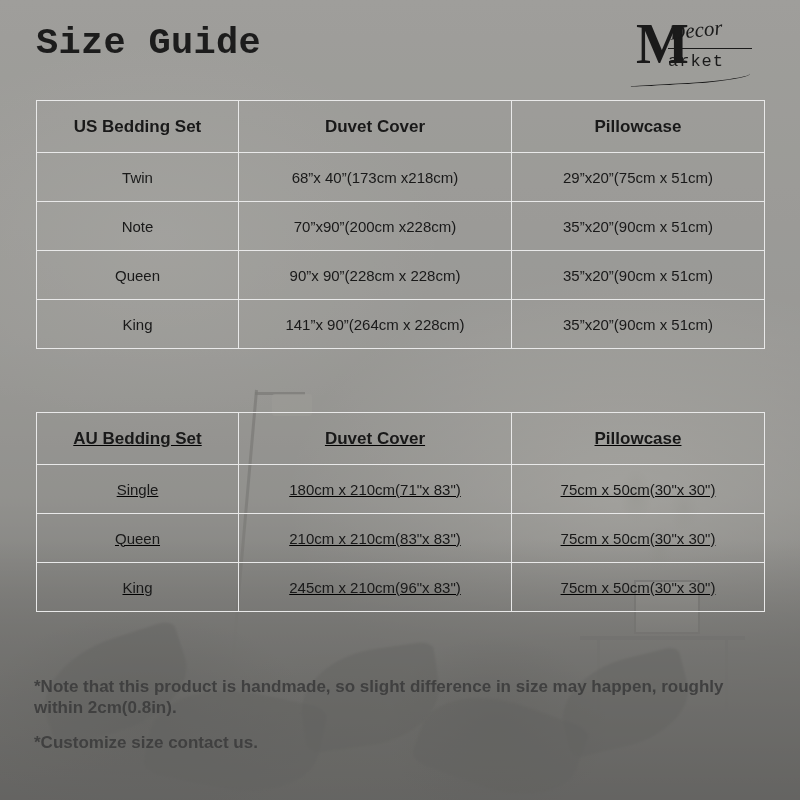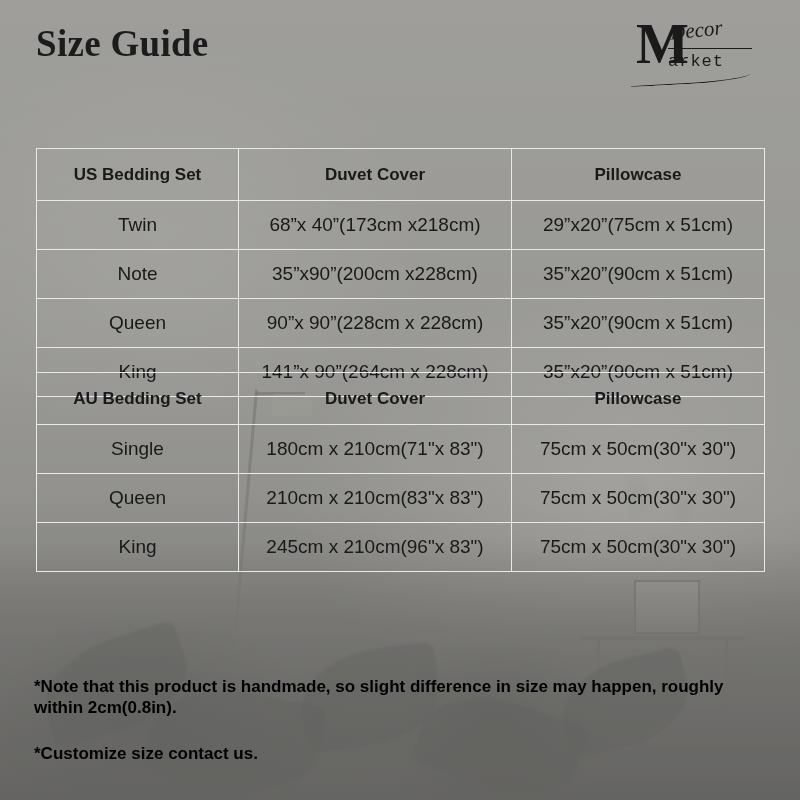--- a/index.html
+++ b/index.html
@@ -70,21 +70,21 @@
   .scrim {
     position:absolute; inset:0;
     background:rgba(150,150,148,.42);
   }
 
   .content { position:absolute; inset:0; }
 
   
   .title {
     position:absolute; left:36px; top:22px;
-    font-family:Liberation Serif, serif;
+    font-family:Liberation Mono, monospace;
     font-weight:bold;
     font-size:37px;
     color:#1c1c1c;
     letter-spacing:.3px;
   }
   .logo {
     position:absolute; right:36px; top:14px;
     width:140px; height:70px;
     color:#1a1a1a;
   }
@@ -120,45 +120,45 @@
     position:absolute;
     border-collapse:collapse;
     width:728px;
     left:36px;
     table-layout:fixed;
   }
   table.size-table td, table.size-table th {
     border:1px solid #e9e9e9;
     color:#191919;
     text-align:center;
-    font-size:19px;
+    font-size:15px;
     height:49px;
     padding:2px 4px;
     font-weight:normal;
     white-space:nowrap;
   }
   table.size-table thead th {
     font-weight:bold;
     font-size:17px;
     height:52px;
   }
   table.size-table col.c1 { width:202px; }
   table.size-table col.c2 { width:273px; }
   table.size-table col.c3 { width:253px; }
 
-  #table-us { top:100px;margin-top:48px; }
-  #table-au { top:372px; }
-
-  
-  .notes { position:absolute; left:34px; top:676px; width:740px; color:#000000; }
+  #table-us { top:100px; }
+  #table-au { top:412px;text-decoration:underline; }
+
+  
+  .notes { position:absolute; left:34px; top:676px; width:740px; color:#404040; }
   .note-1 {
     font-size:17px; font-weight:bold; line-height:1.25;
   }
   .note-2 {
-    margin-top:25px;
+    margin-top:14px;
     font-size:17px; font-weight:bold;
   }
 </style>
 </head>
 <body>
 
 <div id="page">
 
   <div class="bg-layer">
     <div class="bg-lamp-pole"></div>
@@ -204,21 +204,21 @@
         </tr>
       </thead>
       <tbody>
         <tr>
           <td>Twin</td>
           <td>68”x 40”(173cm x218cm)</td>
           <td>29”x20”(75cm x 51cm)</td>
         </tr>
         <tr>
           <td>Note</td>
-          <td>35”x90”(200cm x228cm)</td>
+          <td>70”x90”(200cm x228cm)</td>
           <td>35”x20”(90cm x 51cm)</td>
         </tr>
         <tr>
           <td>Queen</td>
           <td>90”x 90”(228cm x 228cm)</td>
           <td>35”x20”(90cm x 51cm)</td>
         </tr>
         <tr>
           <td>King</td>
           <td>141”x 90”(264cm x 228cm)</td>

